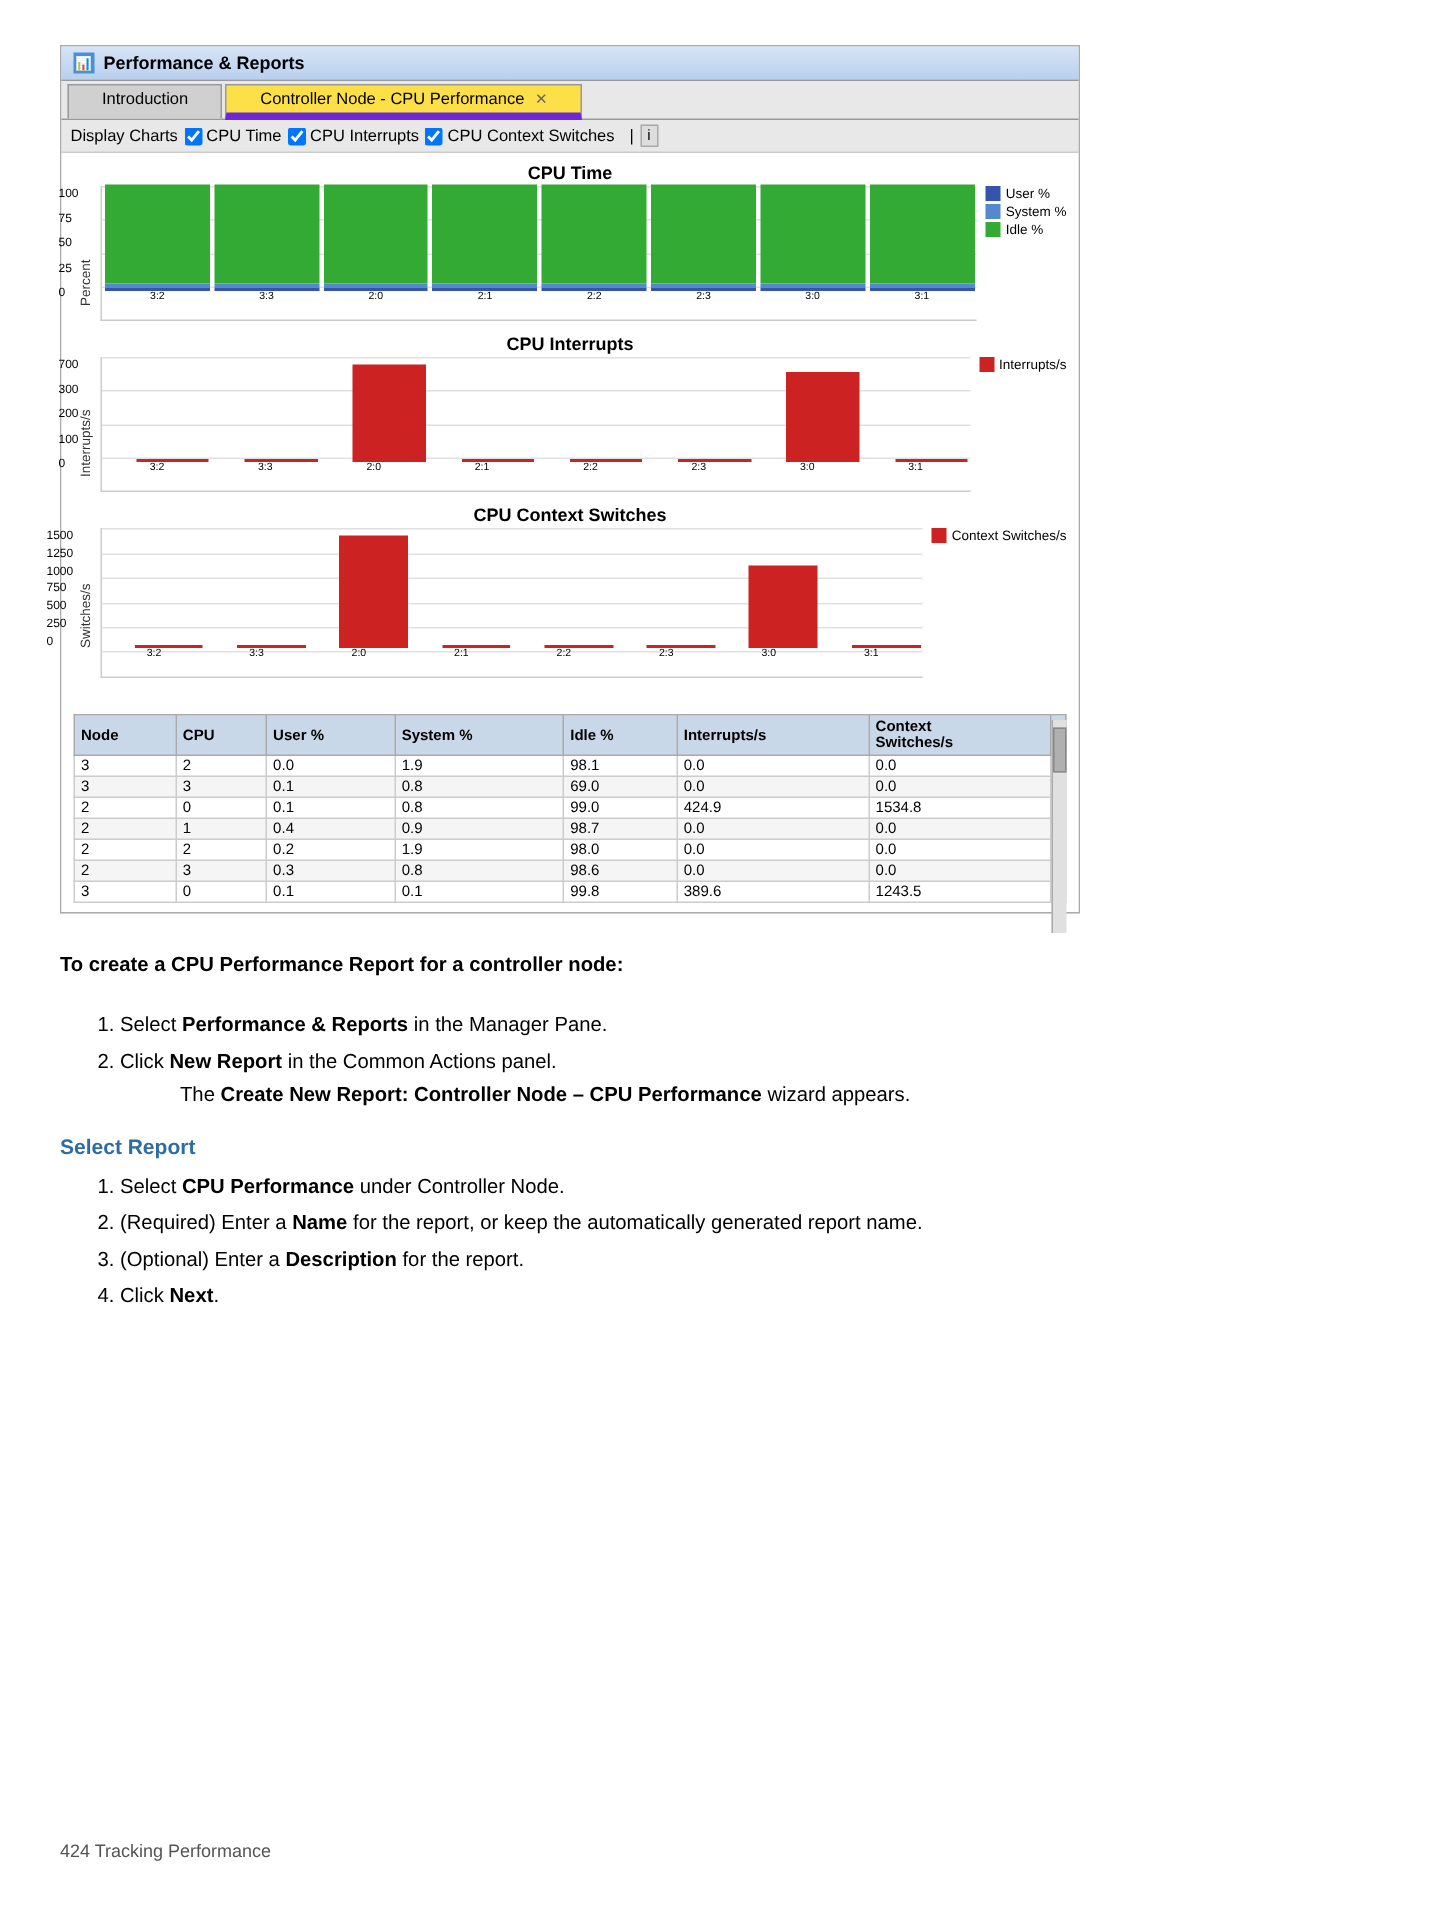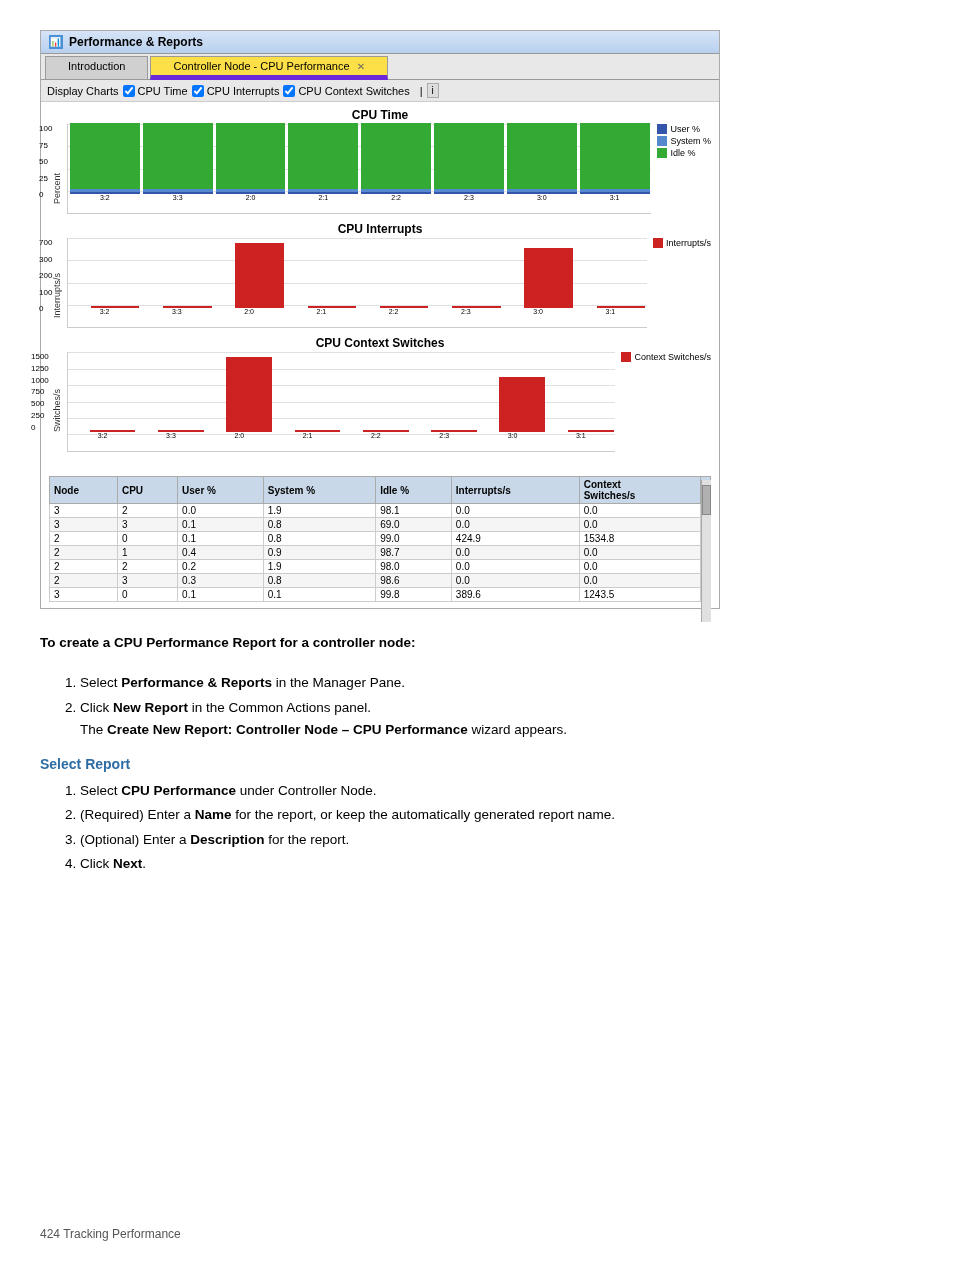--- a/index.html
+++ b/index.html
@@ -637,21 +637,21 @@
     </div>
   </div>
 
   <div class="doc-text">
 
     <p>To create a CPU Performance Report for a controller node:</p>
 
     <ol>
       <li>Select <strong>Performance &amp; Reports</strong> in the Manager Pane.</li>
       <li>Click <strong>New Report</strong> in the Common Actions panel.<br>
-        <span style="display:inline-block; margin-top:2px;text-align:right;">The <strong>Create New Report: Controller Node – CPU Performance</strong> wizard appears.</span>
+        <span style="margin-left:40px; display:inline-block; margin-top:2px;text-align:right;">The <strong>Create New Report: Controller Node – CPU Performance</strong> wizard appears.</span>
       </li>
     </ol>
 
     <div class="section-heading">Select Report</div>
     <ol>
       <li>Select <strong>CPU Performance</strong> under Controller Node.</li>
       <li>(Required) Enter a <strong>Name</strong> for the report, or keep the automatically generated report name.</li>
       <li>(Optional) Enter a <strong>Description</strong> for the report.</li>
       <li>Click <strong>Next</strong>.</li>
     </ol>

